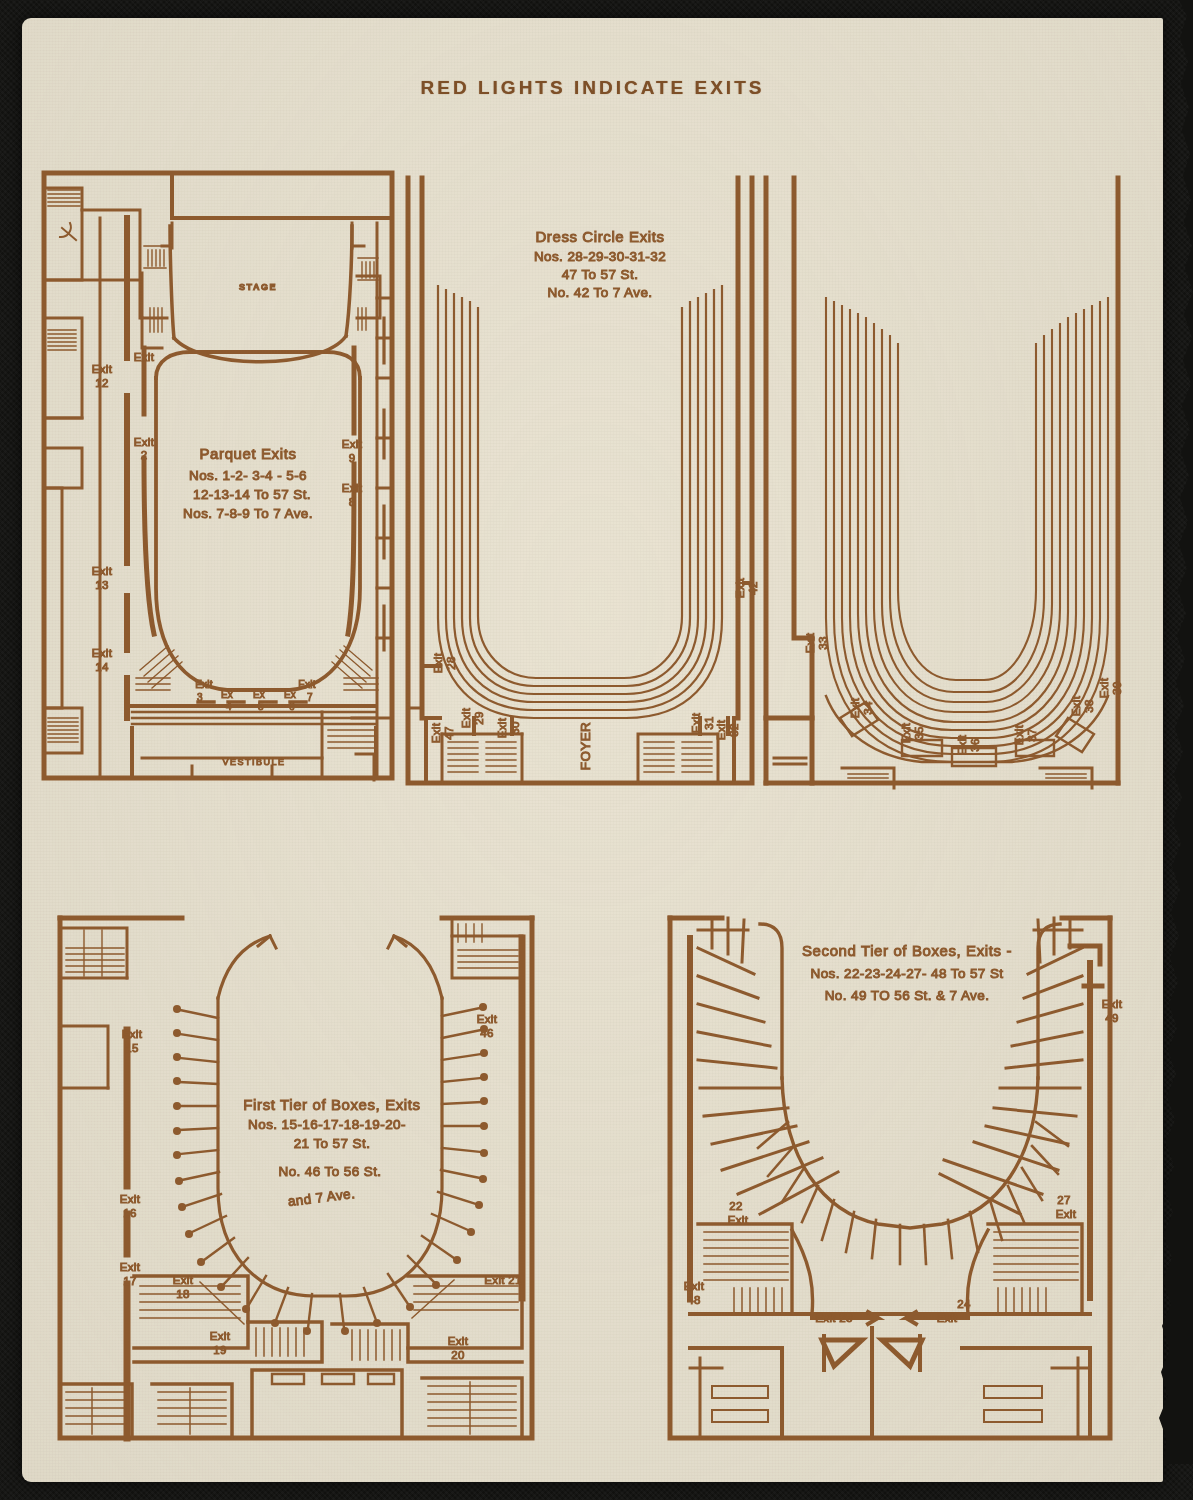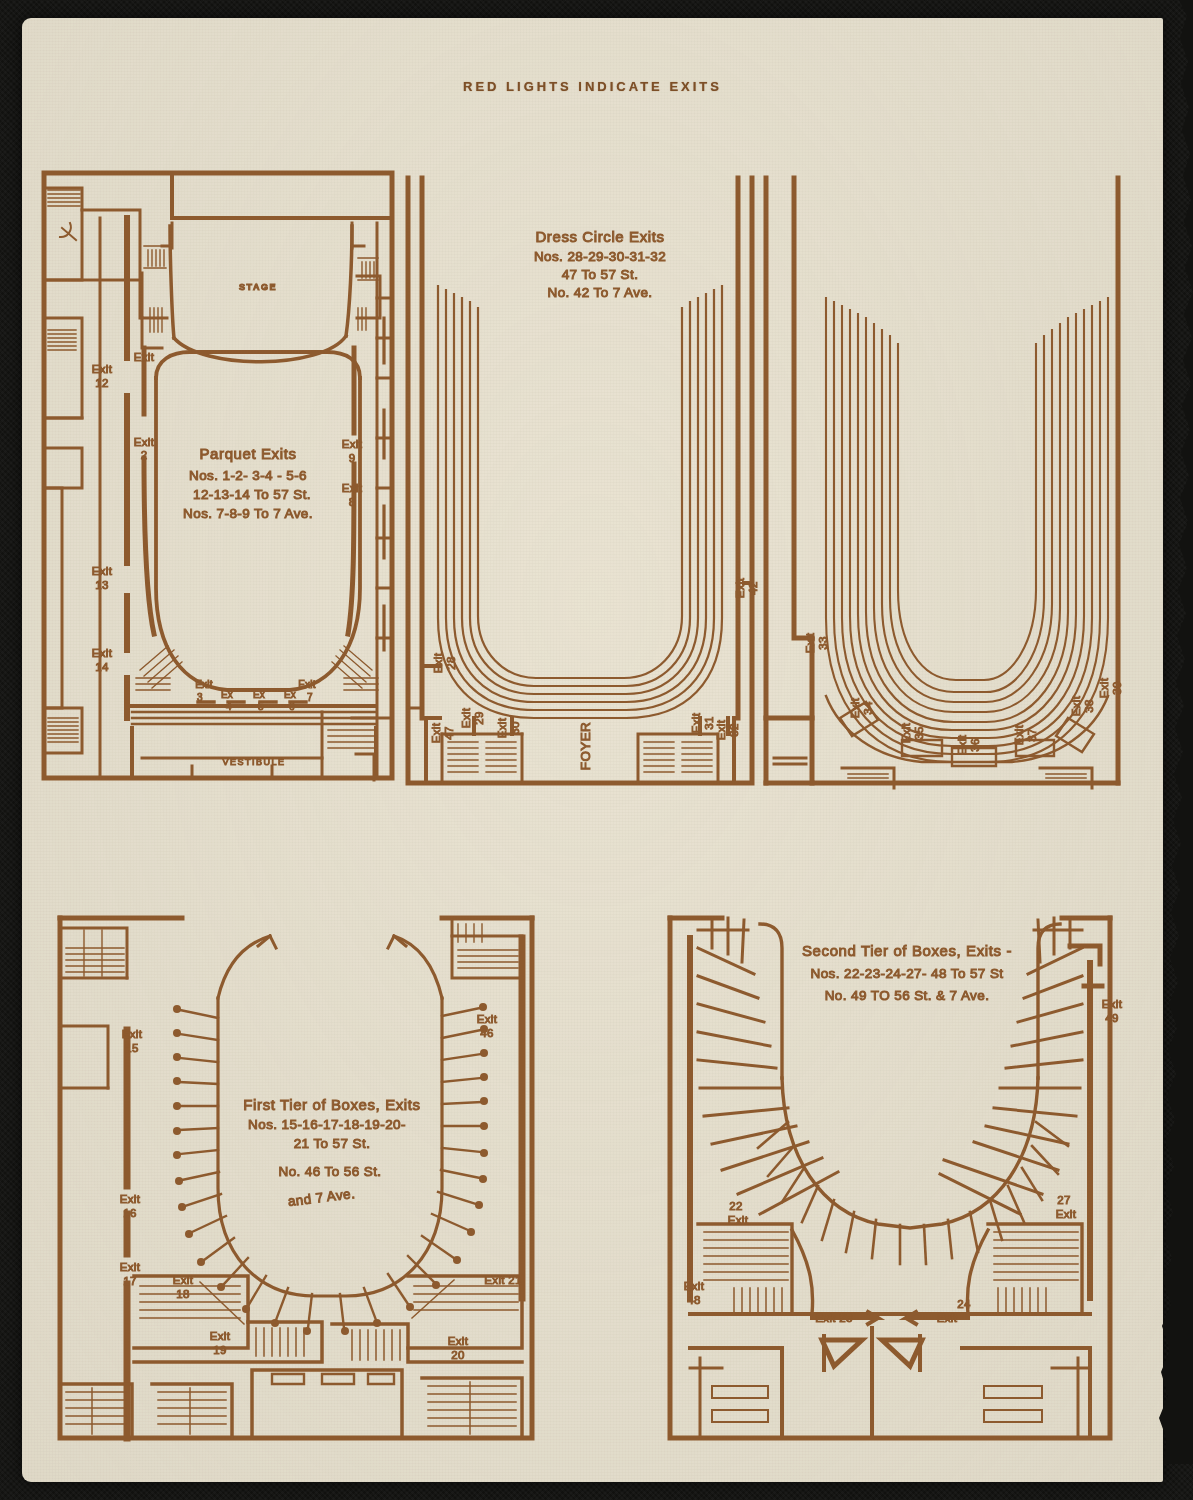--- a/index.html
+++ b/index.html
@@ -30,21 +30,21 @@
 
   
   #deckle{position:absolute;right:0;top:0;width:56px;height:1464px;pointer-events:none;}
 
   
   .ink{fill:none;stroke:#8d5a2e;}
   svg text{fill:#8d5a2e;}
   .hdr{position:absolute;left:0;right:0;text-align:center;}
 
   .ttl{font-family:"Liberation Sans",sans-serif;font-weight:bold;letter-spacing:3px;
-       color:#7d4f27;font-size:13px;text-shadow:0 0 1px rgba(125,79,39,.7);}
+       color:#7d4f27;font-size:19px;text-shadow:0 0 1px rgba(125,79,39,.7);}
 
   #plan-svg{position:absolute;left:0;top:0;width:1141px;height:1464px;}
 
   .lbl{font-family:"Liberation Sans",sans-serif;fill:#8d5a2e;}
   .cap     {font-size:13.5px;letter-spacing:.4px;}
   .capbig  {font-size:15px;letter-spacing:.6px;}
   .exit    {font-size:11.5px;letter-spacing:.3px;}
   .exitsm  {font-size:10px;letter-spacing:.2px;}
   .tiny    {font-size:9px;letter-spacing:1.5px;}
 </style>

